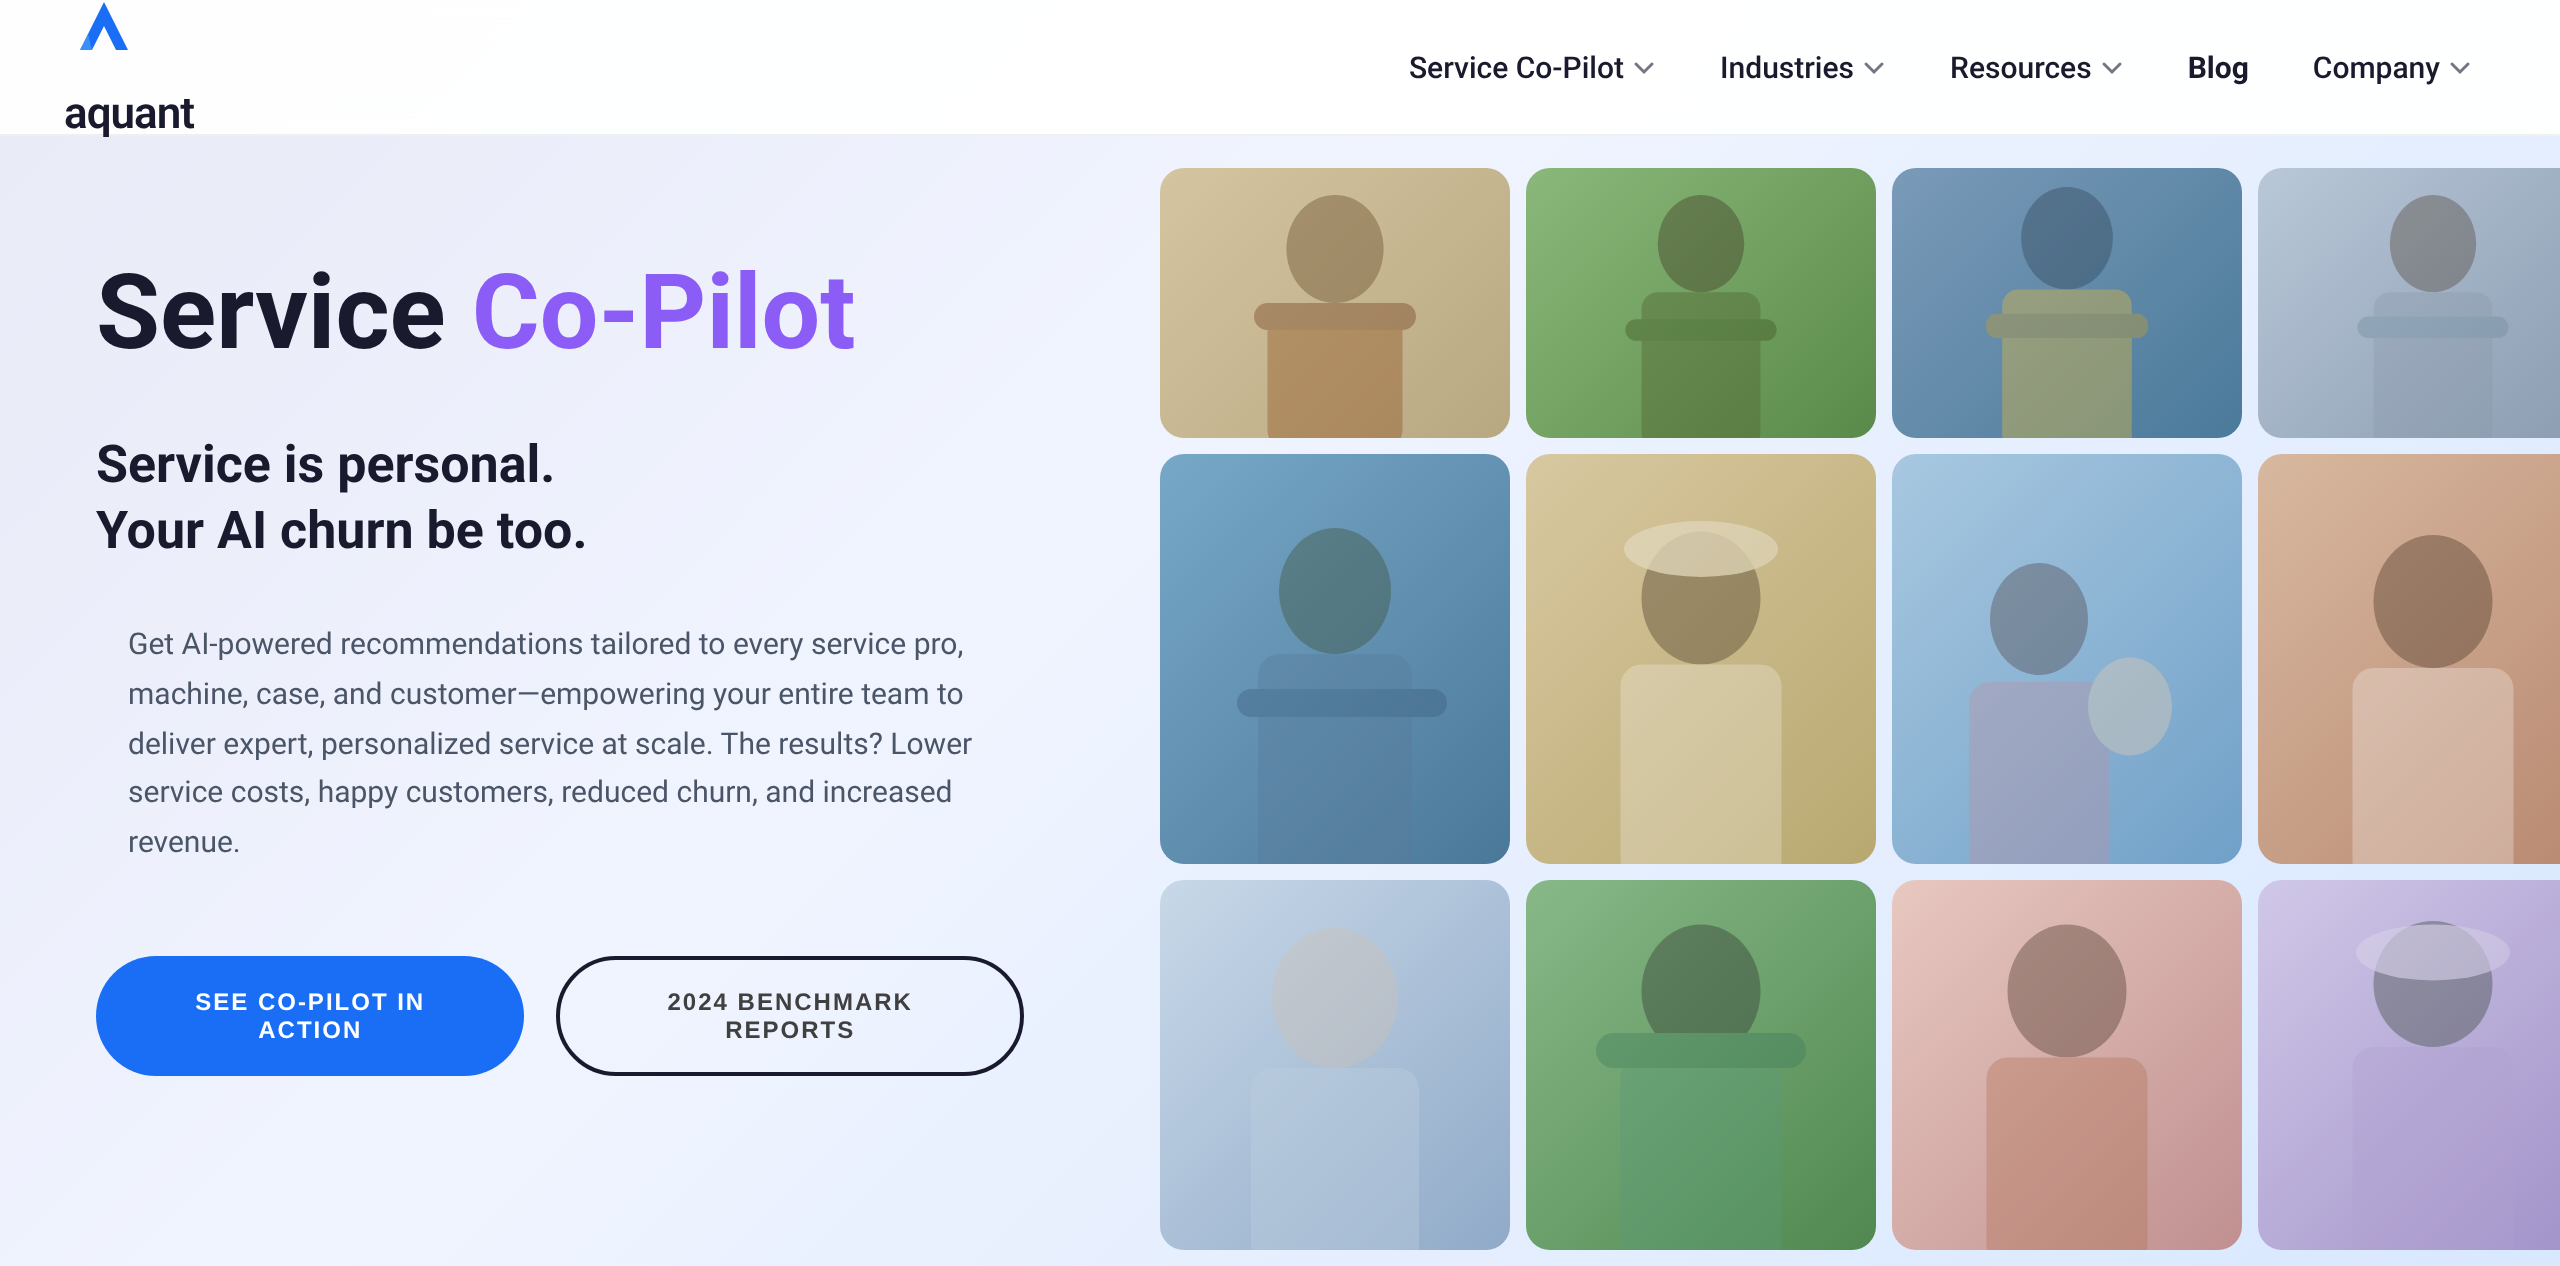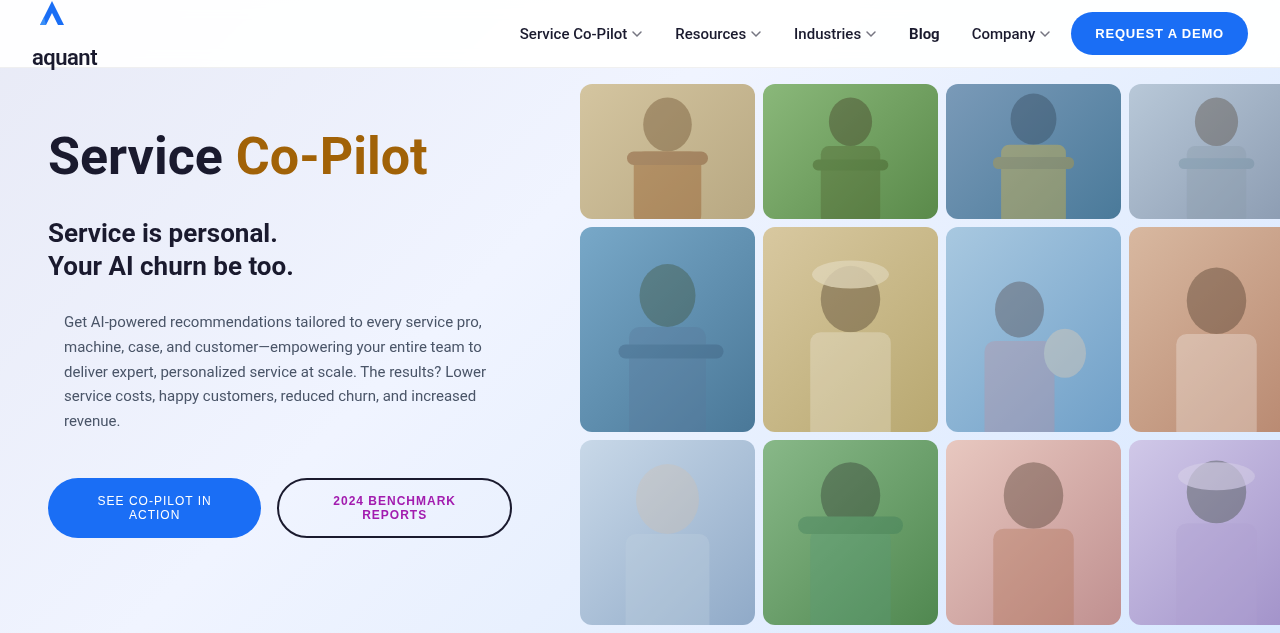--- a/index.html
+++ b/index.html
@@ -114,21 +114,21 @@
 
     .hero-title {
       font-size: 52px;
       font-weight: 700;
       color: #1a1a2e;
       line-height: 1.1;
       margin-bottom: 32px;
     }
 
     .hero-title .copilot {
-      color: #a16207;
+      color: #8b5cf6;
       font-weight: 700;
     }
 
     .hero-subtitle {
       font-size: 26px;
       font-weight: 700;
       color: #1a1a2e;
       line-height: 1.25;
       margin-bottom: 28px;
     }
@@ -147,30 +147,30 @@
       gap: 16px;
       align-items: center;
     }
 
     .btn-primary {
       background: #1a6ef5;
       color: white;
       padding: 16px 28px;
       border-radius: 30px;
       font-size: 12px;
-      font-weight: 400;
+      font-weight: 700;
       letter-spacing: 1px;
       cursor: pointer;
       border: none;
       text-transform: uppercase;
     }
 
     .btn-secondary {
       background: transparent;
-      color: #a21caf;
+      color: #404040;
       padding: 14px 26px;
       border-radius: 30px;
       font-size: 12px;
       font-weight: 700;
       letter-spacing: 1px;
       cursor: pointer;
       border: 2px solid #1a1a2e;
       text-transform: uppercase;
     }
 
@@ -244,41 +244,40 @@
   </div>
 
   <div class="nav-links">
     <div class="nav-item">
       <span>Service Co-Pilot</span>
       <svg class="chevron" viewBox="0 0 12 12" fill="currentColor">
         <path d="M2 4 L6 8 L10 4" stroke="currentColor" stroke-width="1.5" fill="none" stroke-linecap="round"></path>
       </svg>
     </div>
     <div class="nav-item">
-      <span>Resources</span>
+      <span>Industries</span>
       <svg class="chevron" viewBox="0 0 12 12" fill="currentColor">
         <path d="M2 4 L6 8 L10 4" stroke="currentColor" stroke-width="1.5" fill="none" stroke-linecap="round"></path>
       </svg>
     </div>
     <div class="nav-item">
-      <span>Industries</span>
+      <span>Resources</span>
       <svg class="chevron" viewBox="0 0 12 12" fill="currentColor">
         <path d="M2 4 L6 8 L10 4" stroke="currentColor" stroke-width="1.5" fill="none" stroke-linecap="round"></path>
       </svg>
     </div>
     <div class="blog-link">
       <span>Blog</span>
     </div>
     <div class="nav-item">
       <span>Company</span>
       <svg class="chevron" viewBox="0 0 12 12" fill="currentColor">
         <path d="M2 4 L6 8 L10 4" stroke="currentColor" stroke-width="1.5" fill="none" stroke-linecap="round"></path>
       </svg>
     </div>
-    <button class="cta-button">REQUEST A DEMO</button>
   </div>
 </nav>
 
 <section class="hero">
   <div class="hero-left">
     <h1 class="hero-title">
       <span>Service</span>
       <span class="copilot">Co-Pilot</span>
     </h1>
     <h2 class="hero-subtitle">

